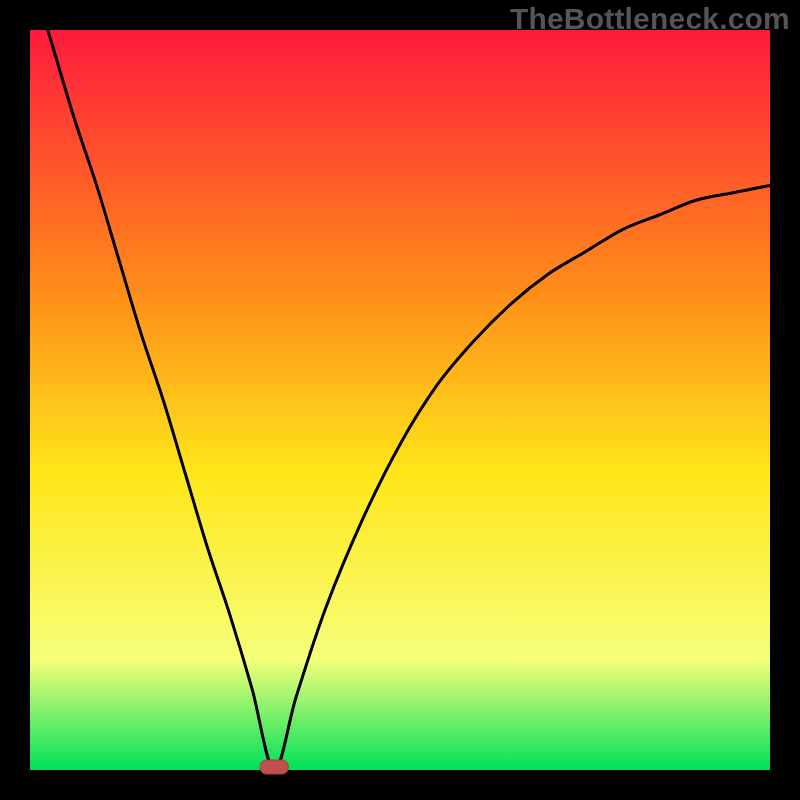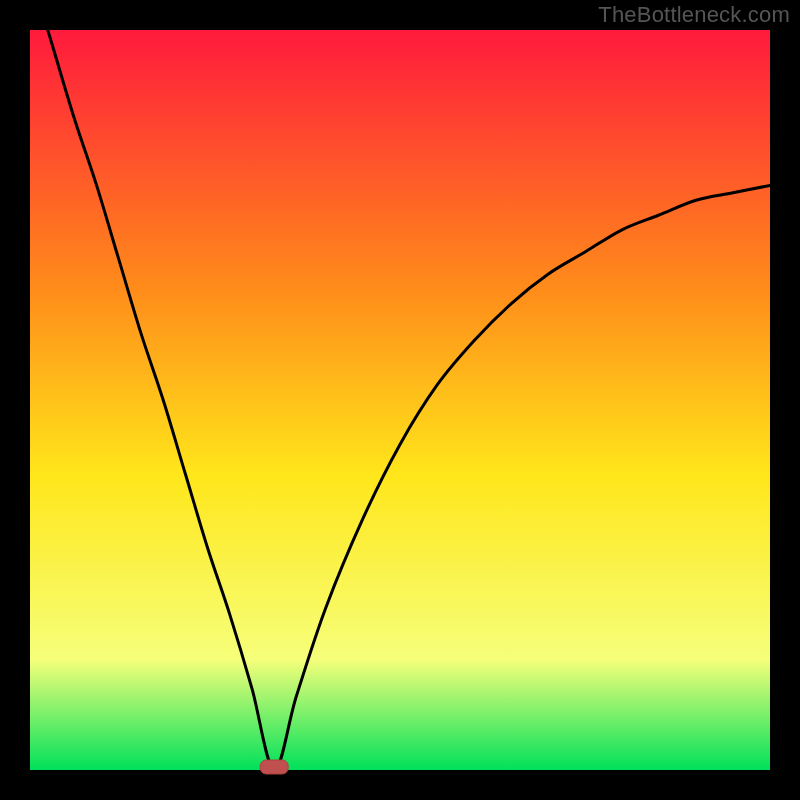--- a/index.html
+++ b/index.html
@@ -17,22 +17,22 @@
     left: 0;
     width: 800px;
     height: 800px;
     background: #000;
   }
   .watermark {
     position: absolute;
     top: 2px;
     right: 10px;
     color: #555;
-    font-size: 22px;
-    font-weight: 400;
+    font-size: 30px;
+    font-weight: 700;
     letter-spacing: 0.2px;
     z-index: 10;
   }
   svg {
     position: absolute;
     top: 0;
     left: 0;
   }
 </style>
 </head>

